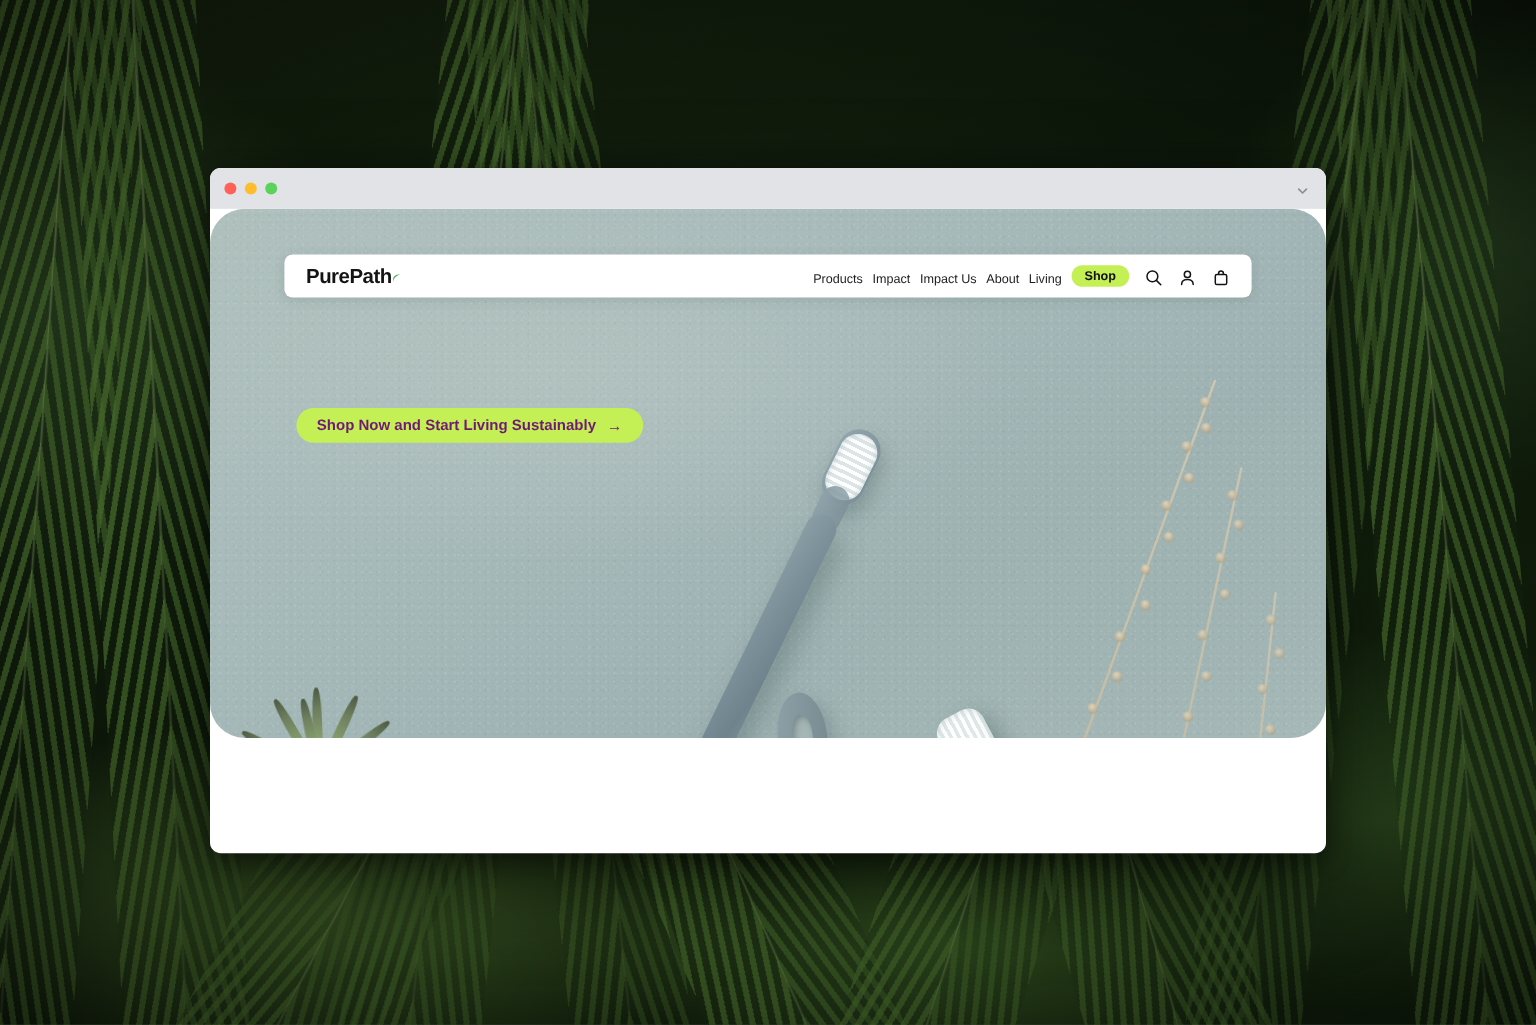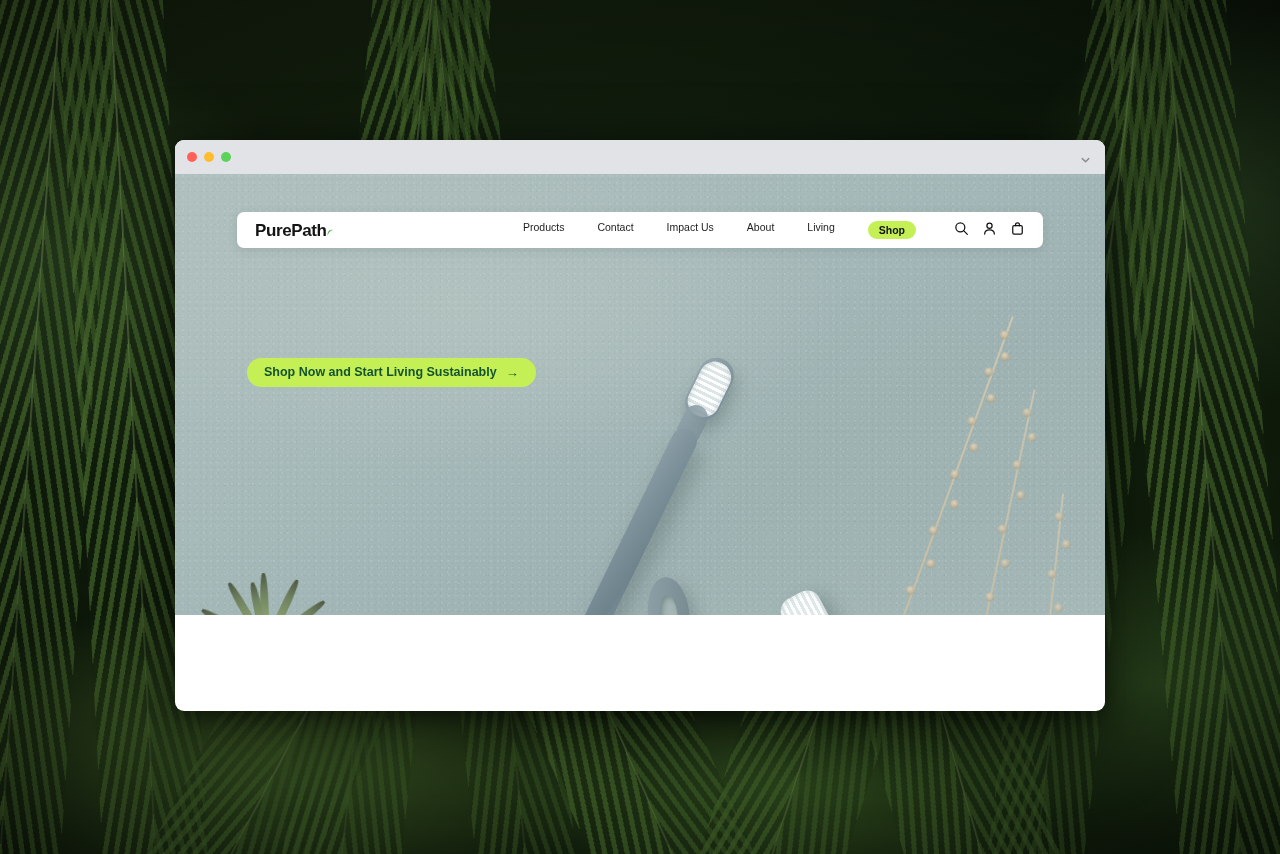--- a/index.html
+++ b/index.html
@@ -71,21 +71,21 @@
   }
   .lights{ display:flex; gap:7px; align-items:center; }
   .light{ width:10px; height:10px; border-radius:50%; }
   .light.red{ background:#ff6159; }
   .light.yellow{ background:#ffbd2e; }
   .light.green{ background:#5bd25b; }
   .chev{ position:absolute; right:14px; top:50%; transform:translateY(-50%);
          width:11px; height:11px; opacity:.55; }
 
   
-  .viewport{ position:relative; height:441px; overflow:hidden; }
+  .viewport{ position:relative; height:441px; overflow:hidden;border-radius:29px; }
   .hero-photo{
     position:absolute; inset:0;
     background:
       radial-gradient(ellipse 70% 60% at 30% 30%, #b2c2bf 0%, transparent 60%),
       radial-gradient(ellipse 60% 70% at 85% 70%, #9fb3b2 0%, transparent 65%),
       linear-gradient(150deg,#afc0bd 0%,#a7baba 38%,#9fb2b3 68%,#a9bcba 100%);
   }
   .grain{
     position:absolute; inset:0; opacity:.28; mix-blend-mode:overlay;
     background-image:
@@ -189,21 +189,21 @@
     display:flex; align-items:center; justify-content:space-between;
     padding:0 18px;
     box-shadow:0 2px 10px rgba(40,60,60,.13);
   }
   .logo{ display:flex; align-items:flex-start; gap:1px; }
   .logo-text{
     font-size:17px; font-weight:700; color:#141414; letter-spacing:-.4px;
     line-height:1;
   }
   .leafmark{ width:7px; height:8px; margin-top:1px; }
-  .navlinks{ display:flex; align-items:flex-start; gap:33px; }
+  .navlinks{ display:flex; align-items:flex-end; gap:8px; }
   .navlink{
     font-size:10.5px; color:#1d1d1d; text-decoration:none; white-space:nowrap;
   }
   .shop-pill{
     background:#c4f055; color:#111; font-size:10.5px; font-weight:700;
     padding:4px 11px; border-radius:20px; line-height:1;
   }
   .navicons{ display:flex; align-items:center; gap:13px; margin-left:5px; }
   .navicons svg{ display:block; }
 
@@ -211,22 +211,22 @@
   .hero-copy{ position:absolute; left:72px; top:160px; width:420px; }
   .headline{
     font-size:36px; line-height:1.16; font-weight:700; color:#0d0d0d;
     letter-spacing:-1.1px; white-space:pre-line;
   }
   .subhead{
     margin-top:23px; font-size:13.5px; line-height:1.48; color:#1c2222;
     max-width:312px;
   }
   .cta{
-    margin-top:24px; display:inline-flex; align-items:center; gap:9px;
-    background:#c4f055; color:#14532d; border:none; cursor:pointer;
+    margin-top:6px; display:inline-flex; align-items:center; gap:9px;
+    background:#c4f055; color:#701a75; border:none; cursor:pointer;
     font-family:inherit; font-size:12.5px; font-weight:700;
     padding:8px 17px; border-radius:20px; line-height:1;
   }
   .cta .arrow{ font-size:13px; }
   .tags{ margin-top:21px; display:flex; gap:8px; }
   .tag{
     border:1px solid #2c3434; border-radius:5px;
     font-size:7.5px; font-weight:700; letter-spacing:.5px; color:#1a2020;
     padding:4px 7px; line-height:1; white-space:nowrap;
   }
@@ -369,21 +369,21 @@
         <span class="logo-text">PurePath</span>
         <span class="leafmark">
           <svg viewBox="0 0 10 11" width="7" height="8">
               <path d="M9 1C9 1 2.2 0.6 1 5.4c-.5 2 .4 4 .4 4S1.2 5.6 4 3.6C6.4 1.9 9 1 9 1z" fill="#46b04a"></path>
             </svg>
         </span>
       </div>
 
       <div class="navlinks">
         <a class="navlink" href="#">Products</a>
-        <a class="navlink" href="#">Contact</a>
+        <a class="navlink" href="#">Impact</a>
         <a class="navlink" href="#">Impact Us</a>
         <a class="navlink" href="#">About</a>
         <a class="navlink" href="#">Living</a>
         <span class="shop-pill">Shop</span>
 
         <span class="navicons">
           <span>
             <svg viewBox="0 0 18 18" width="15" height="15">
                 <circle cx="7.6" cy="7.6" r="5.4" fill="none" stroke="#131313" stroke-width="1.5"></circle>
                 <path d="M11.6 11.6 L16 16" stroke="#131313" stroke-width="1.5" stroke-linecap="round"></path>

